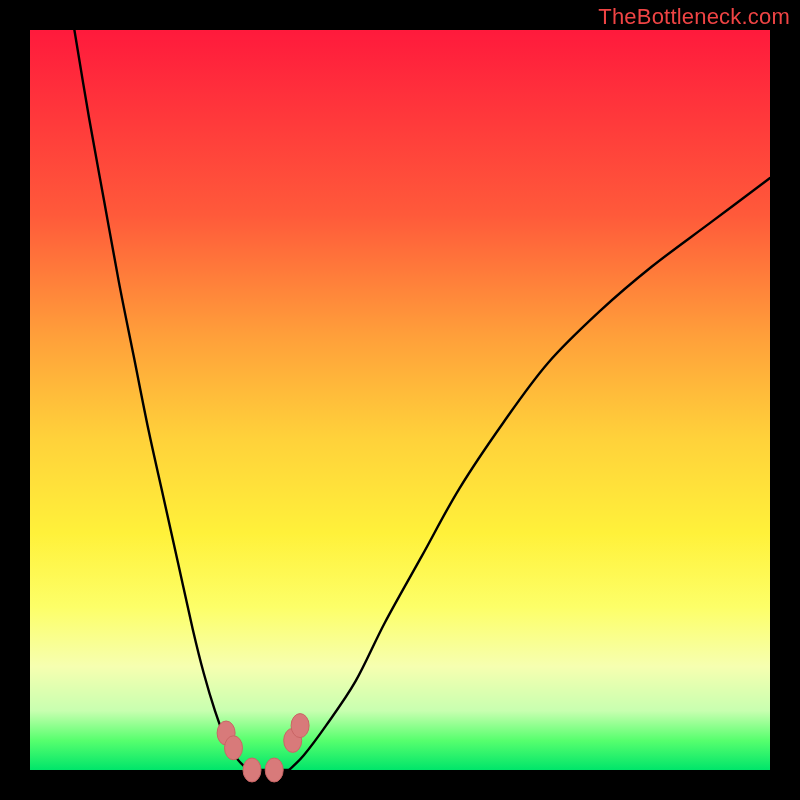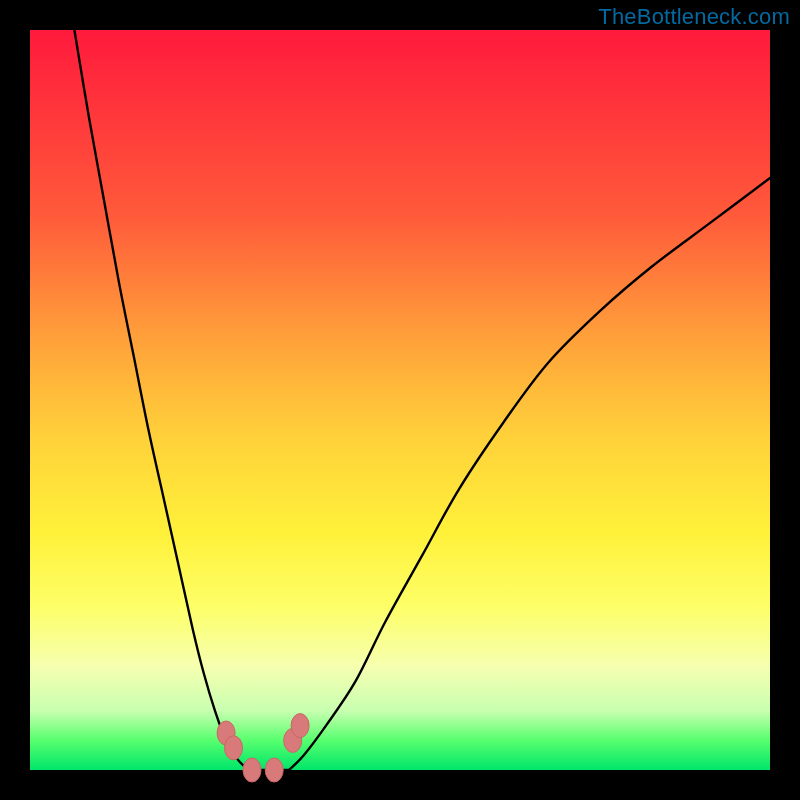--- a/index.html
+++ b/index.html
@@ -40,21 +40,21 @@
     left: 0;
     top: 0;
     width: 740px;
     height: 740px;
     overflow: visible;
   }
   .watermark {
     position: absolute;
     top: 4px;
     right: 10px;
-    color: #0369a1;
+    color: #ef4444;
     font-size: 22px;
     letter-spacing: 0.2px;
     user-select: none;
   }
 </style>
 </head>
 <body>
 
 <div class="frame">
   <div class="watermark">TheBottleneck.com</div>

